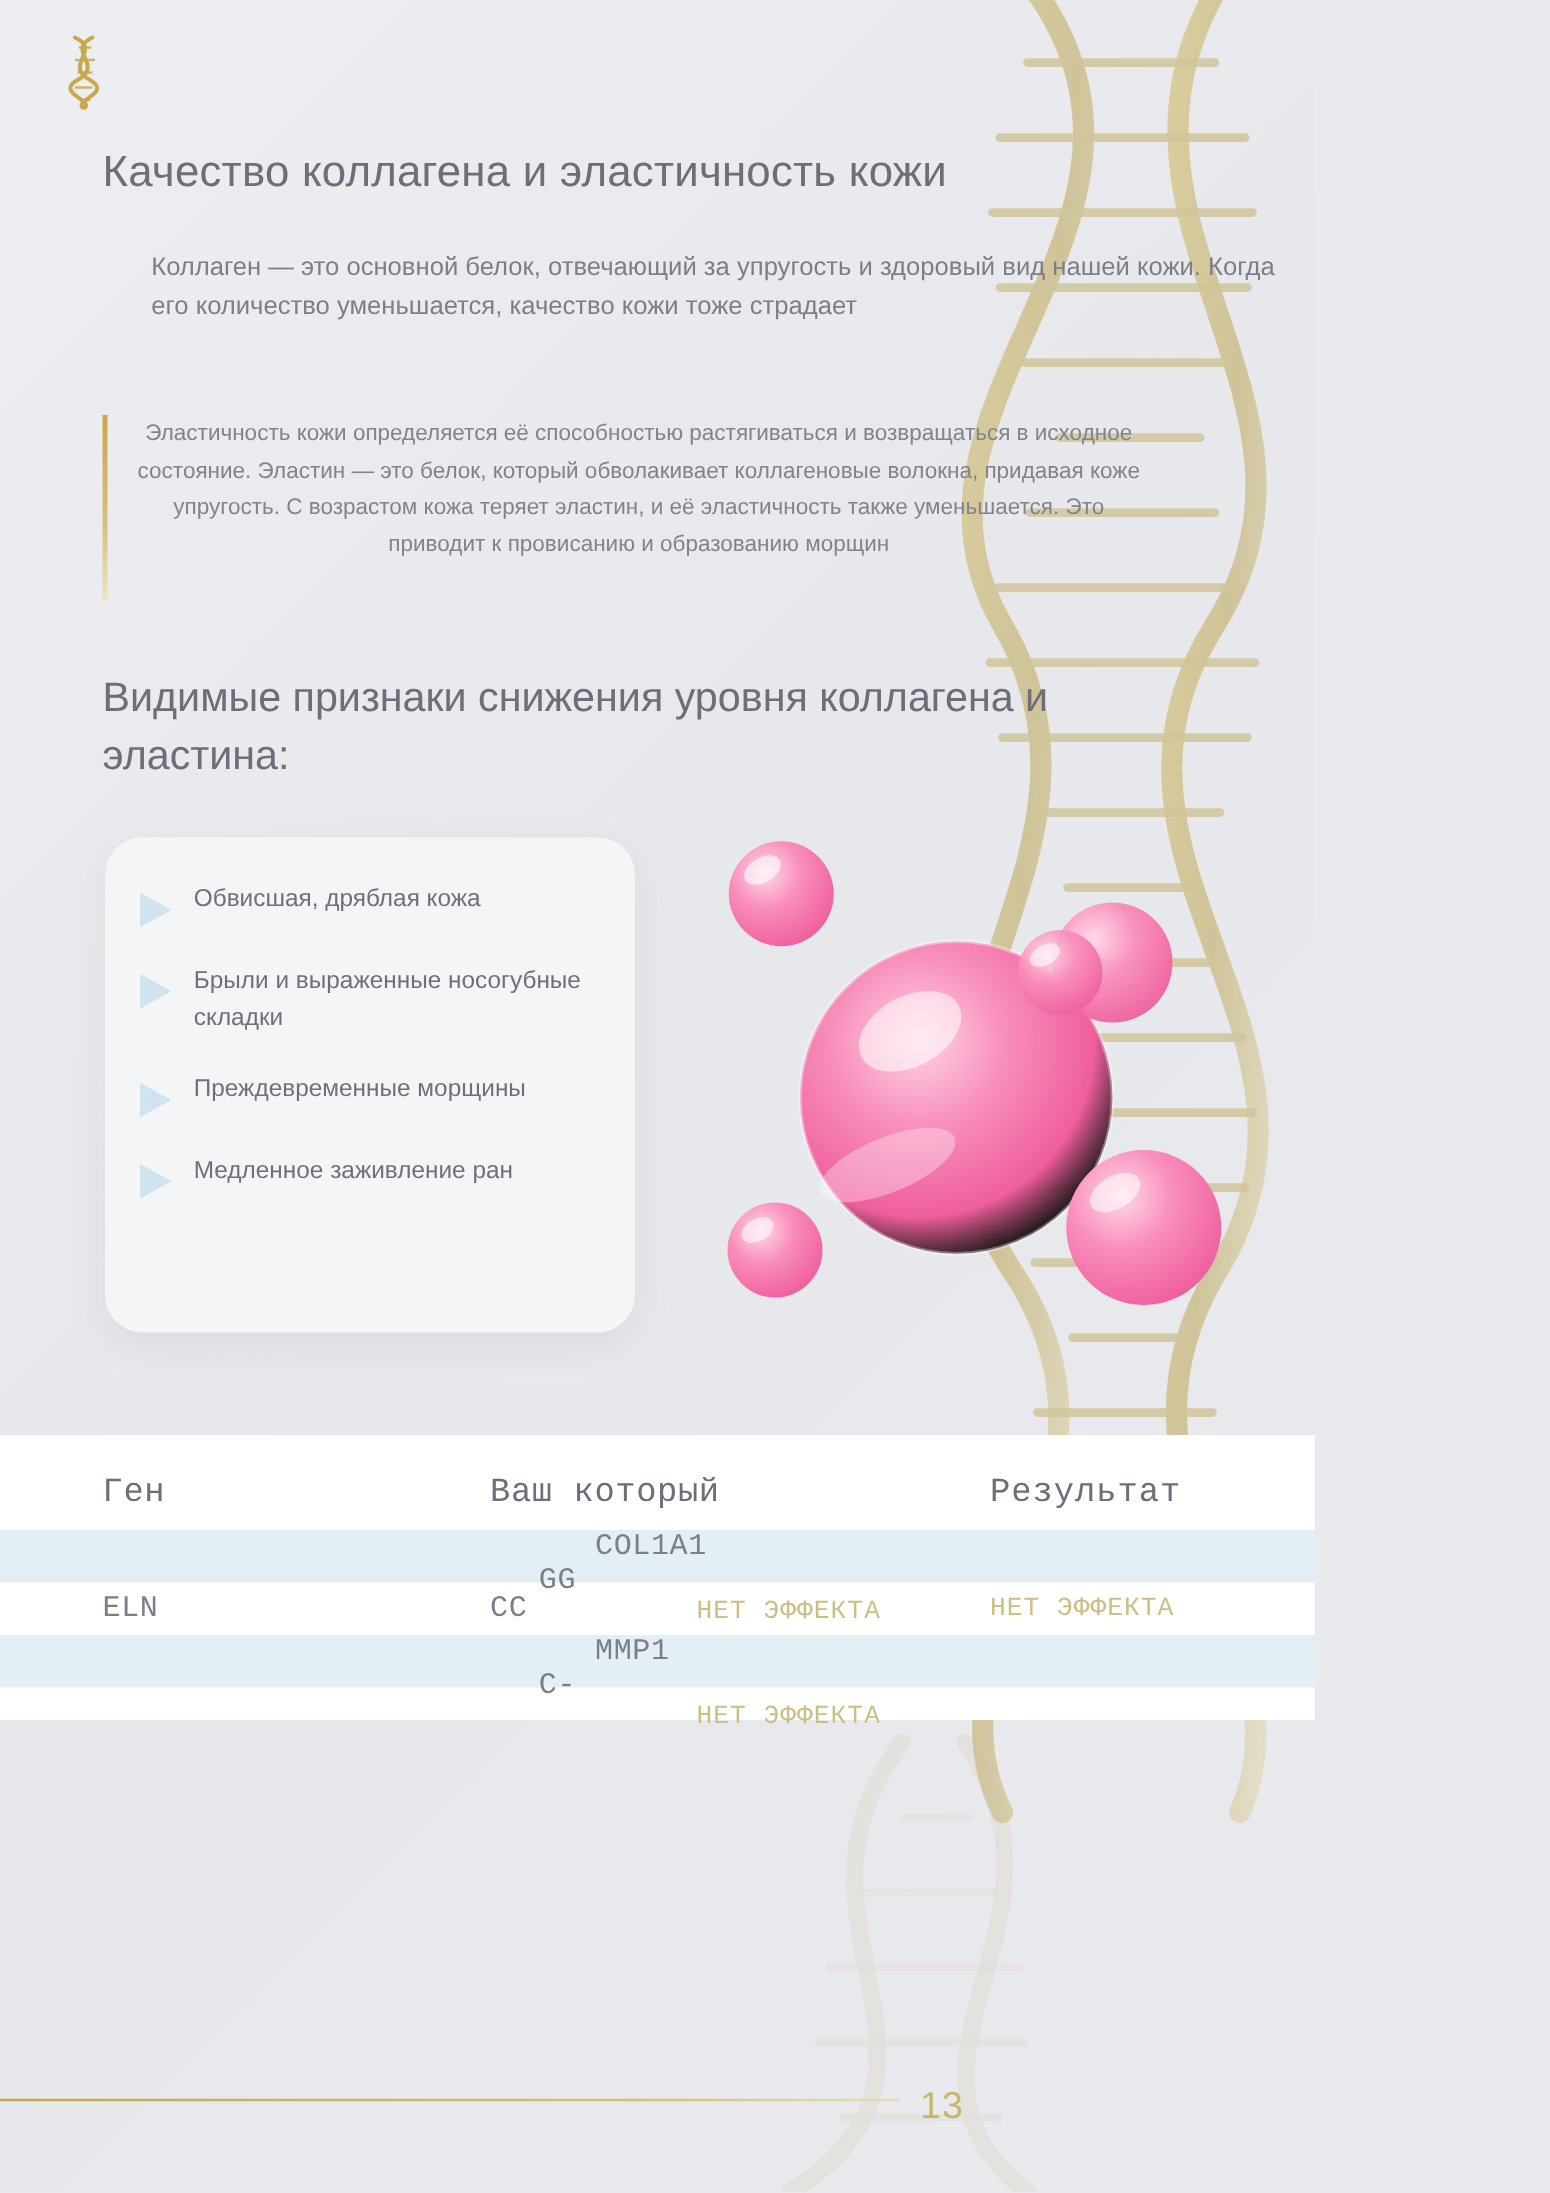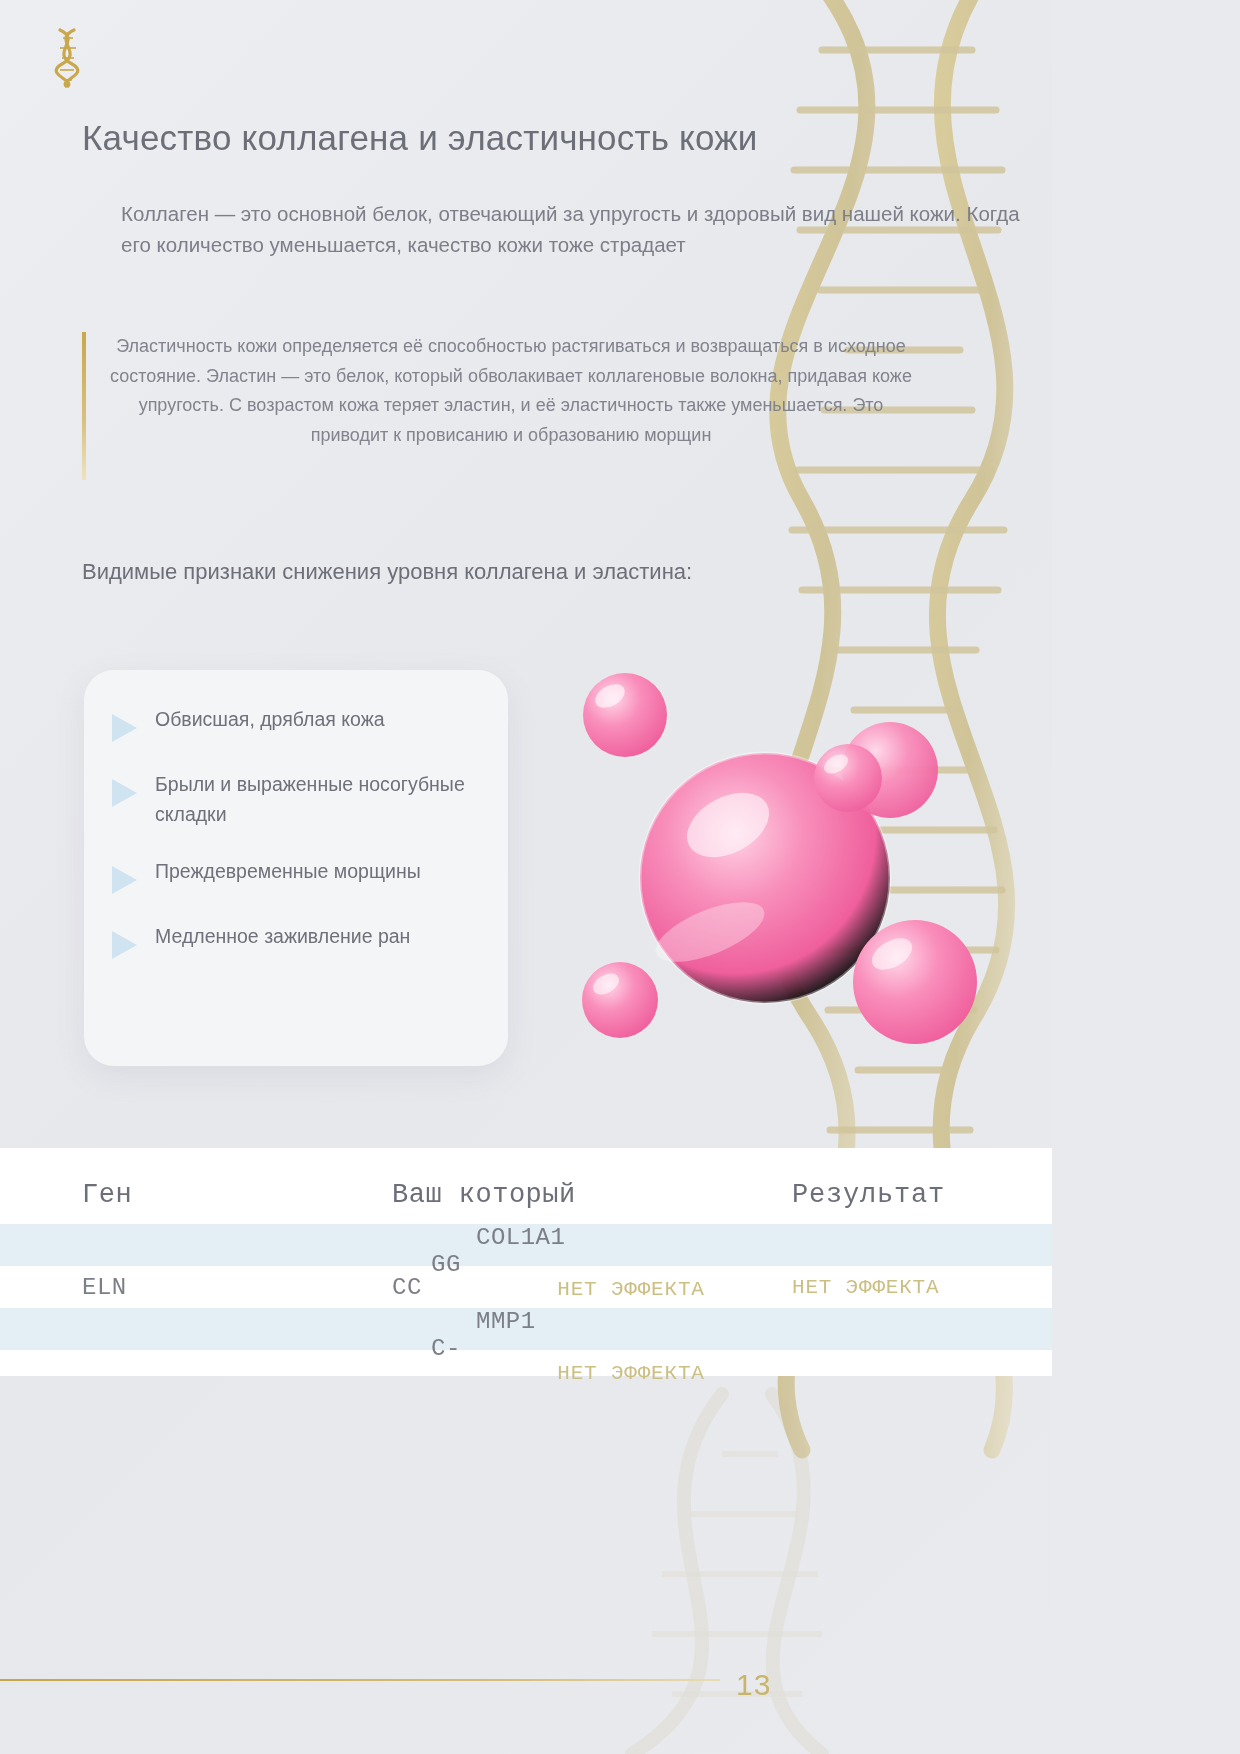--- a/index.html
+++ b/index.html
@@ -90,25 +90,24 @@
     font-size: 18px;
     line-height: 29.5px;
     color: #81838d;
   }
 
   .h2 {
     position: absolute;
     left: 82px;
     top: 535px;
     width: 780px;
-    font-size: 22px;
+    font-size: 33px;
     line-height: 46px;
     font-weight: 400;
     color: #6c6e78;
-    margin-top: 14px;
   }
 
   
   .card {
     position: absolute;
     left: 84px;
     top: 670px;
     width: 424px;
     height: 396px;
     background: #f4f5f7;

